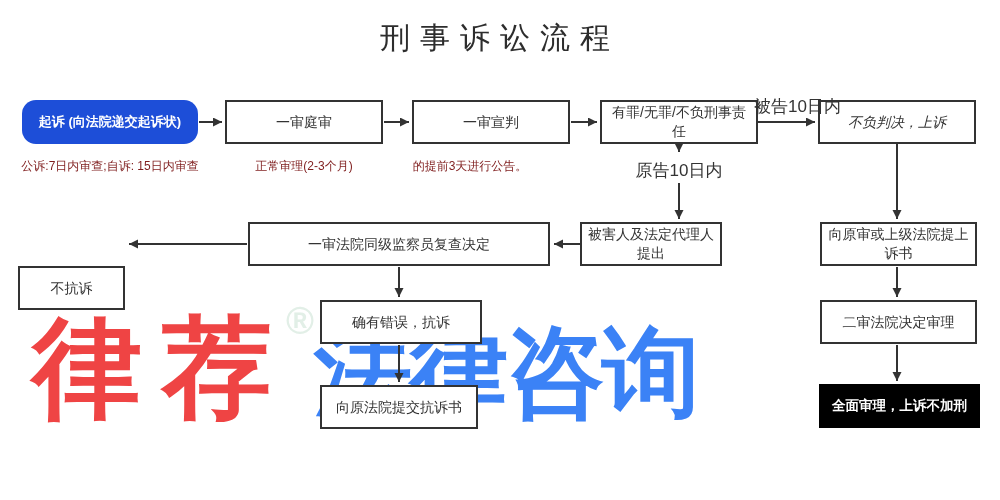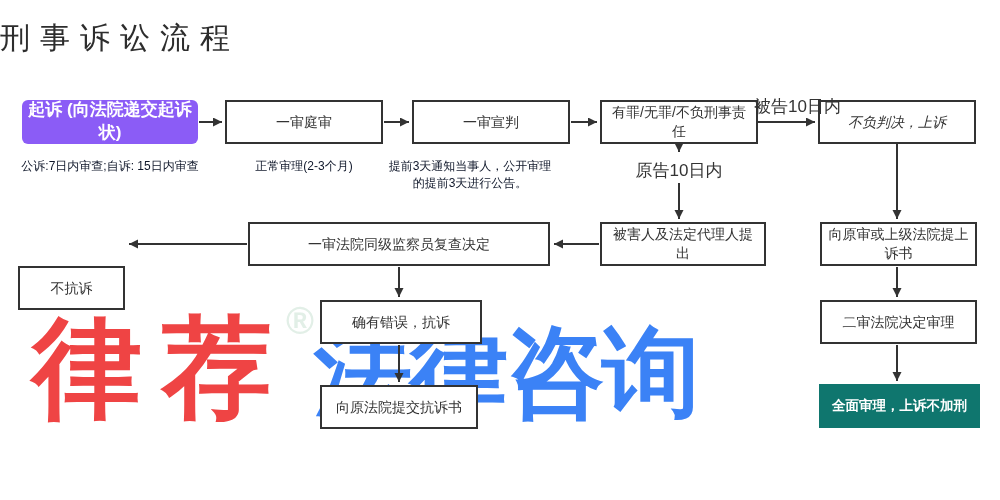--- a/index.html
+++ b/index.html
@@ -9,20 +9,21 @@
   }
   .canvas{
     position:relative;
     width:1000px;height:500px;
     background:#ffffff;
     overflow:hidden;
   }
   .title{
     position:absolute;
     left:0;top:18px;width:1000px;
+    text-align:center;
     font-size:30px;
     letter-spacing:10px;
     font-weight:500;
     color:#2d2d2d;
     z-index:3;
   }
   .watermark{
     position:absolute;
     left:32px;top:302px;
     z-index:0;
@@ -63,38 +64,38 @@
     align-items:center;
     justify-content:center;
     text-align:center;
     font-size:14px;
     color:#333333;
     line-height:1.35;
     padding:2px 6px;
     z-index:2;
   }
   .node.blue{
-    background:#8b5cf6;
+    background:#1d4ed8;
     border:none;
-    border-radius:6px;
+    border-radius:14px;
     color:#ffffff;
     font-weight:700;
-    font-size:17px;
+    font-size:13px;
   }
   .node.green{
-    background:#0f766e;
+    background:#000000;
     border:none;
     color:#ffffff;
     font-weight:700;
     font-size:13.5px;
   }
   .note{
     position:absolute;
     font-size:12px;
-    color:#0f172a;
+    color:#7f1d1d;
     text-align:center;
     line-height:1.45;
     z-index:2;
     white-space:nowrap;
   }
   .edge-label{
     position:absolute;
     font-size:17px;
     color:#333333;
     z-index:2;
@@ -102,21 +103,21 @@
   }
   
   .n-file-suit      {left:22px; top:100px; width:176px; height:44px;}
   .n-hearing        {left:225px;top:100px; width:158px; height:44px;}
   .n-judgment       {left:412px;top:100px; width:158px; height:44px;}
   .n-verdict        {left:600px;top:100px; width:158px; height:44px;}
   .n-appeal         {left:818px;top:100px; width:158px; height:44px;font-style:italic;}
   .n-submit-appeal  {left:820px;top:222px; width:157px; height:44px;}
   .n-second-court   {left:820px;top:300px; width:157px; height:44px;}
   .n-full-review    {left:819px;top:384px; width:161px; height:44px;}
-  .n-victim         {left:600px;top:222px; width:166px; height:44px;}
+  .n-victim         {left:580px;top:222px; width:142px; height:44px;}
   .n-review         {left:248px;top:222px; width:302px; height:44px;}
   .n-no-protest     {left:18px; top:238px; width:107px; height:44px;margin-top:28px;}
   .n-protest        {left:320px;top:300px; width:162px; height:44px;}
   .n-submit-protest {left:320px;top:385px; width:158px; height:44px;}
   
   .note-file-suit {left:110px;top:158px;transform:translateX(-50%);}
   .note-hearing   {left:304px;top:158px;transform:translateX(-50%);}
   .note-judgment  {left:470px;top:158px;transform:translateX(-50%);}
   .lbl-defendant  {left:754px;top:95px;}
   .lbl-plaintiff  {left:679px;top:159px;transform:translateX(-50%);}
@@ -163,20 +164,19 @@
   <div class="node green n-full-review">全面审理，上诉不加刑</div>
   <div class="node n-victim">被害人及法定代理人提出</div>
   <div class="node n-review">一审法院同级监察员复查决定</div>
   <div class="node n-no-protest">不抗诉</div>
   <div class="node n-protest">确有错误，抗诉</div>
   <div class="node n-submit-protest">向原法院提交抗诉书</div>
 
   <div class="note note-file-suit">公诉:7日内审查;自诉: 15日内审查</div>
   <div class="note note-hearing">正常审理(2-3个月)</div>
   <div class="note note-judgment">
-    <div>提前3天通知当事人，公开审理</div>
     <div>的提前3天进行公告。</div>
   </div>
 
   <div class="edge-label lbl-defendant">被告10日内</div>
   <div class="edge-label lbl-plaintiff">原告10日内</div>
 
 </div>
 
 </body></html>

